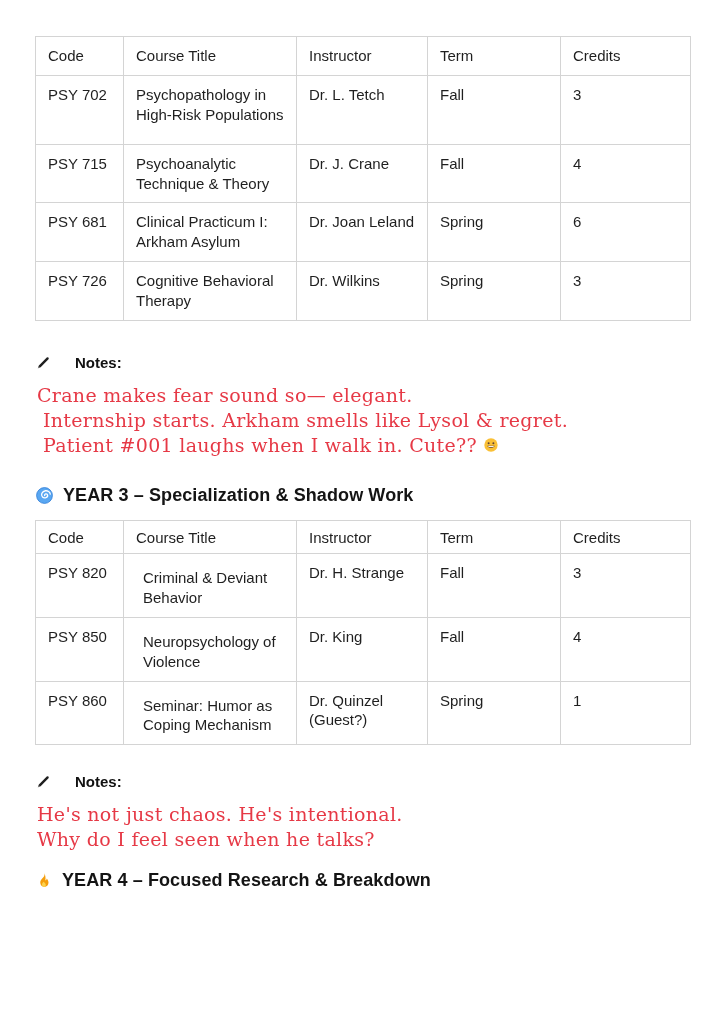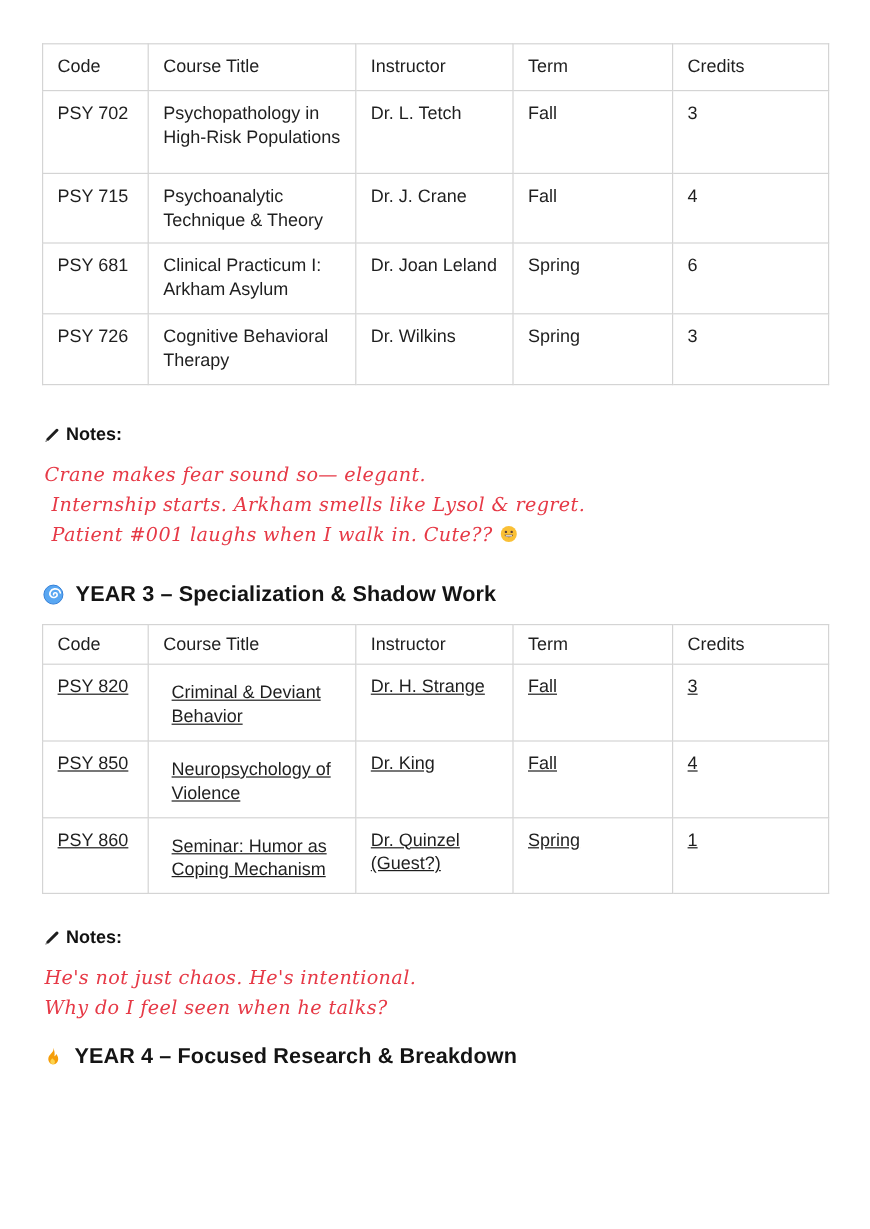--- a/index.html
+++ b/index.html
@@ -28,36 +28,35 @@
   #table-1 { margin-top:36px; }
   #table-1 thead tr { height:37px; }
   #table-1 tbody tr:nth-child(1) { height:69px; }
   #table-1 tbody tr:nth-child(2) { height:54px; }
   #table-1 tbody tr:nth-child(3) { height:54px; }
   #table-1 tbody tr:nth-child(4) { height:55px; }
 
   #table-2 { margin-top:14px; }
   #table-2 thead tr { height:32px; }
   #table-2 thead th { padding-top:7px; padding-bottom:6px; }
-  #table-2 tbody tr { height:61px;text-decoration:underline; }
+  #table-2 tbody tr { height:61px; }
   #table-2 tbody tr:nth-child(1) { height:60px; }
   #table-2 tbody td.cell-title { padding-top:14px; padding-left:19px; }
 
   .notes-label {
-    display:flex; align-items:center; gap:4px;
+    display:flex; align-items:center; gap:24px;
     margin:33px 0 0 36px;
     font-size:15px; font-weight:700; color:#111;
   }
   .notes-label .icon { display:inline-flex; }
 
   .handwriting {
     margin:12px 0 0 37px;
     font-family:"DejaVu Serif", serif;
-    font-style:italic;
-    font-size:16px; line-height:25px;
+    font-size:19px; line-height:25px;
     letter-spacing:0.3px;
     color:var(--hw-red, #e63946);
   }
   .hw-line { white-space:nowrap; display:flex; align-items:center; gap:6px; }
   .hw-line.indent { padding-left:6px;text-align:right; }
 
   .section-heading {
     display:flex; align-items:center; gap:9px;
     margin:27px 0 0 35px;
     font-size:18px; font-weight:700; color:#141414;

